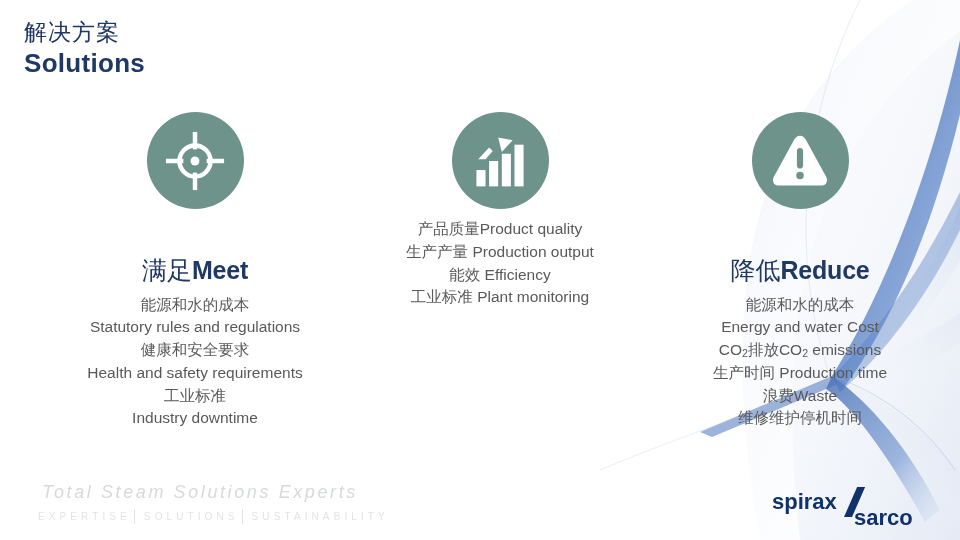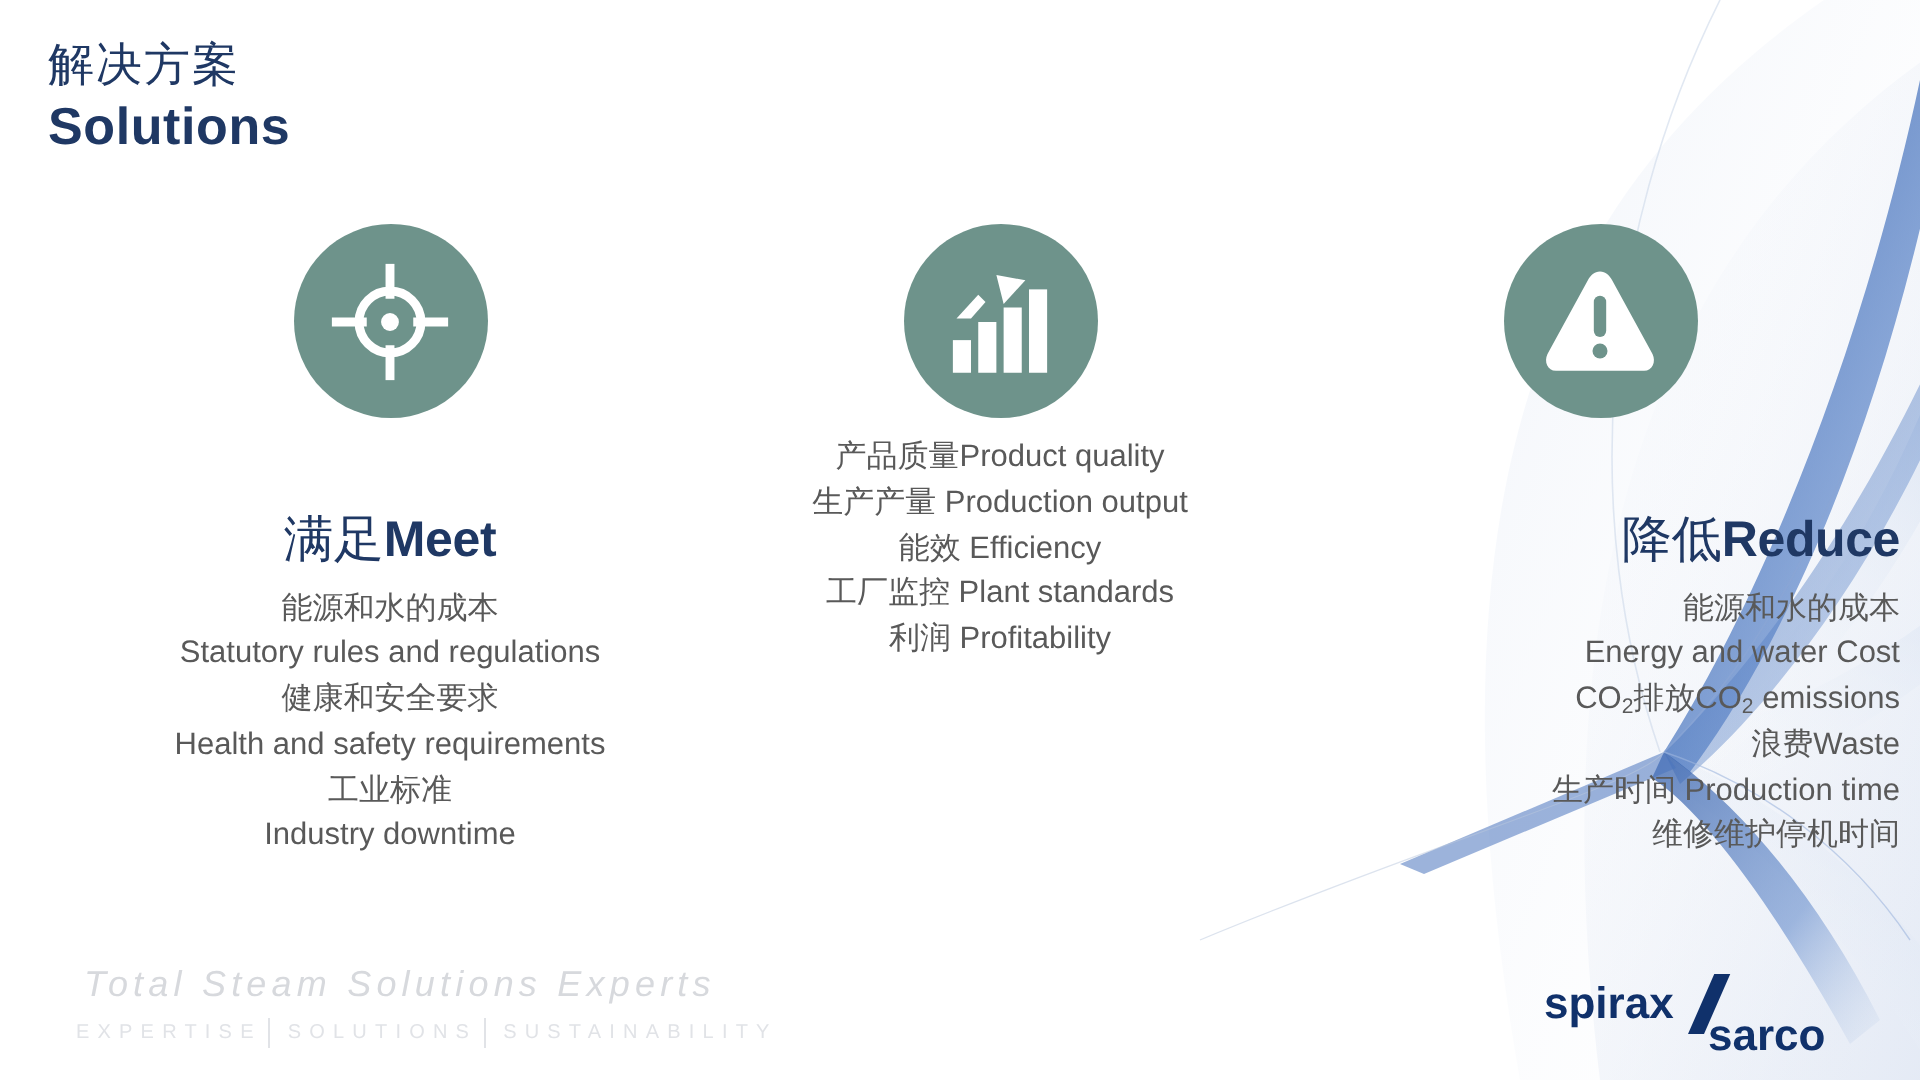--- a/index.html
+++ b/index.html
@@ -60,21 +60,21 @@
     width: 960px;
     display: flex;
     padding-left: 40px;
   }
   .col {
     position: relative;
     text-align: center;
   }
   .col-1 { width: 310px; margin-left: 0px; }
   .col-2 { width: 300px; margin-left: 0px; }
-  .col-3 { width: 300px; margin-left: 0px; text-align: right; }
+  .col-3 { width: 300px; margin-left: 0px; }
 
   .icon-circle {
     width: 97px;
     height: 97px;
     border-radius: 50%;
     background: #6E938B;
     margin: 0 auto;
     display: flex;
     align-items: center;
     justify-content: center;
@@ -251,42 +251,41 @@
           <g fill="#ffffff">
             <path d="M8,30 L20,17 L24,21 L16,30 Z"></path>
             <path d="M30,6 L46,9 L34,22 Z"></path>
           </g>
         </svg>
       </div>
       <div class="col-lines">
         <div class="line">产品质量Product quality</div>
         <div class="line">生产产量 Production output</div>
         <div class="line">能效 Efficiency</div>
-        <div class="line">工厂监控 Plant standards</div>
-        <div class="line">利润 Profitability</div>
+        <div class="line">工业标准 Plant monitoring</div>
       </div>
     </div>
 
     <div class="col col-3">
       <div class="icon-circle">
         <svg width="60" height="60" viewBox="0 0 64 64" xmlns="http://www.w3.org/2000/svg">
           <path d="M32 5 C35 5 37 7 38.4 9.6 L60 49 C62 53 60 58 55.5 58 L8.5 58 C4 58 2 53 4 49 L25.6 9.6 C27 7 29 5 32 5 Z" fill="#ffffff"></path>
           <rect x="28.7" y="18" width="6.6" height="22" rx="3.3" fill="#6E938B"></rect>
           <circle cx="32" cy="47.5" r="4" fill="#6E938B"></circle>
         </svg>
       </div>
       <div class="col-heading">
         <span class="hz">降低</span><span class="en">Reduce</span>
       </div>
       <div class="col-lines">
         <div class="line"><span class="cjk">能源和水的成本</span></div>
         <div class="line">Energy and water Cost</div>
         <div class="line">CO<sub>2</sub><span class="cjk">排放</span>CO<sub>2</sub> emissions</div>
+        <div class="line"><span class="cjk">生产时间</span> Production time</div>
         <div class="line"><span class="cjk">浪费</span>Waste</div>
-        <div class="line"><span class="cjk">生产时间</span> Production time</div>
         <div class="line"><span class="cjk">维修维护停机时间</span></div>
       </div>
     </div>
 
   </div>
 
   <div class="footer-tagline">Total Steam Solutions Experts</div>
 
   <div class="footer-pillars">
     <span>EXPERTISE</span>

